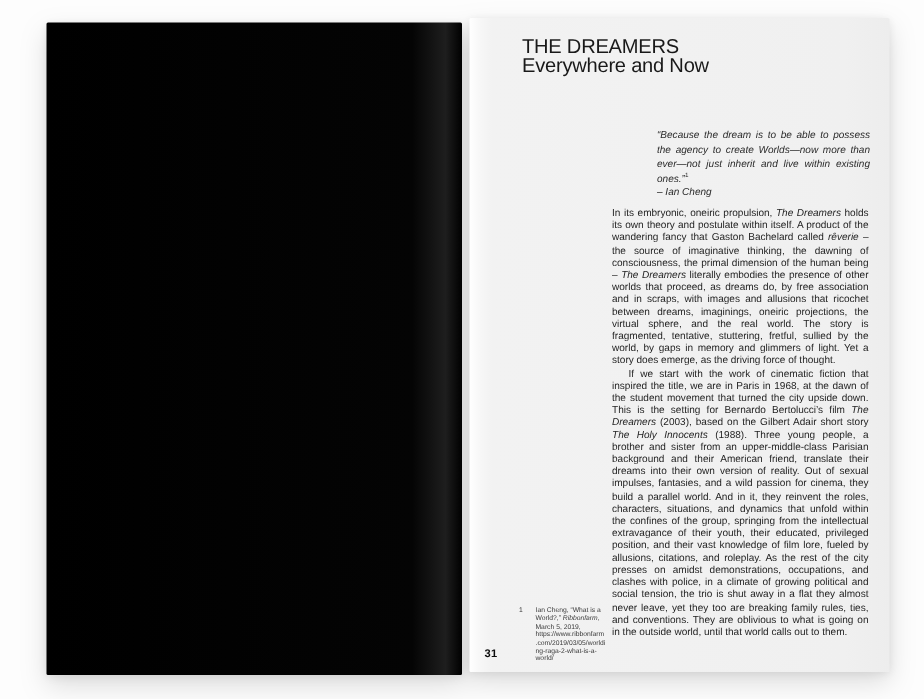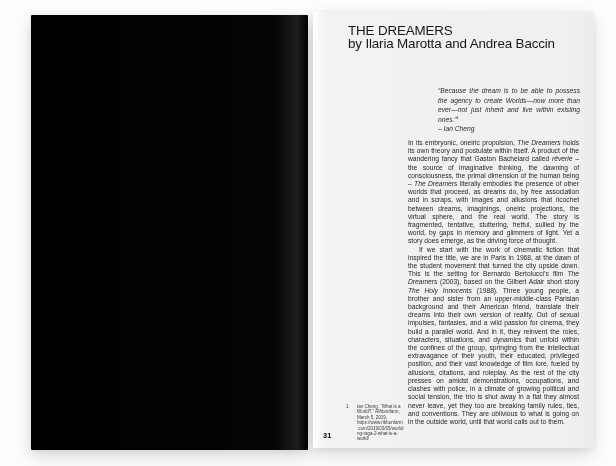--- a/index.html
+++ b/index.html
@@ -62,21 +62,21 @@
 <body>
 
 <div class="spread">
 
   <div class="page-left"></div>
 
   <div class="page-right">
 
     <div class="title">
       <div>THE DREAMERS</div>
-      <div>by Ilaria Marotta and Andrea Baccin</div>
+      <div>Everywhere and Now</div>
     </div>
 
     <div class="epigraph">
       <div>“Because the dream is to be able to possess the agency to create Worlds—now more than ever—not just inherit and live within existing ones.”<sup>1</sup></div>
       <div class="attr">– Ian Cheng</div>
     </div>
 
     <div class="bodytext">
       <p>In its embryonic, oneiric propulsion, <i>The Dreamers</i> holds its own theory and postulate within itself. A product of the wandering fancy that Gaston Bachelard called <i>rêverie</i> – the source of imaginative thinking, the dawning of consciousness, the primal dimension of the human being – <i>The Dreamers</i> literally embodies the presence of other worlds that proceed, as dreams do, by free association and in scraps, with images and allusions that ricochet between dreams, imaginings, oneiric projections, the virtual sphere, and the real world. The story is fragmented, tentative, stuttering, fretful, sullied by the world, by gaps in memory and glimmers of light. Yet a story does emerge, as the driving force of thought.</p>
       <p class="indent">If we start with the work of cinematic fiction that inspired the title, we are in Paris in 1968, at the dawn of the student movement that turned the city upside down. This is the setting for Bernardo Bertolucci’s film <i>The Dreamers</i> (2003), based on the Gilbert Adair short story <i>The Holy Innocents</i> (1988). Three young people, a brother and sister from an upper-middle-class Parisian background and their American friend, translate their dreams into their own version of reality. Out of sexual impulses, fantasies, and a wild passion for cinema, they build a parallel world. And in it, they reinvent the roles, characters, situations, and dynamics that unfold within the confines of the group, springing from the intellectual extravagance of their youth, their educated, privileged position, and their vast knowledge of film lore, fueled by allusions, citations, and roleplay. As the rest of the city presses on amidst demonstrations, occupations, and clashes with police, in a climate of growing political and social tension, the trio is shut away in a flat they almost never leave, yet they too are breaking family rules, ties, and conventions. They are oblivious to what is going on in the outside world, until that world calls out to them.</p>

